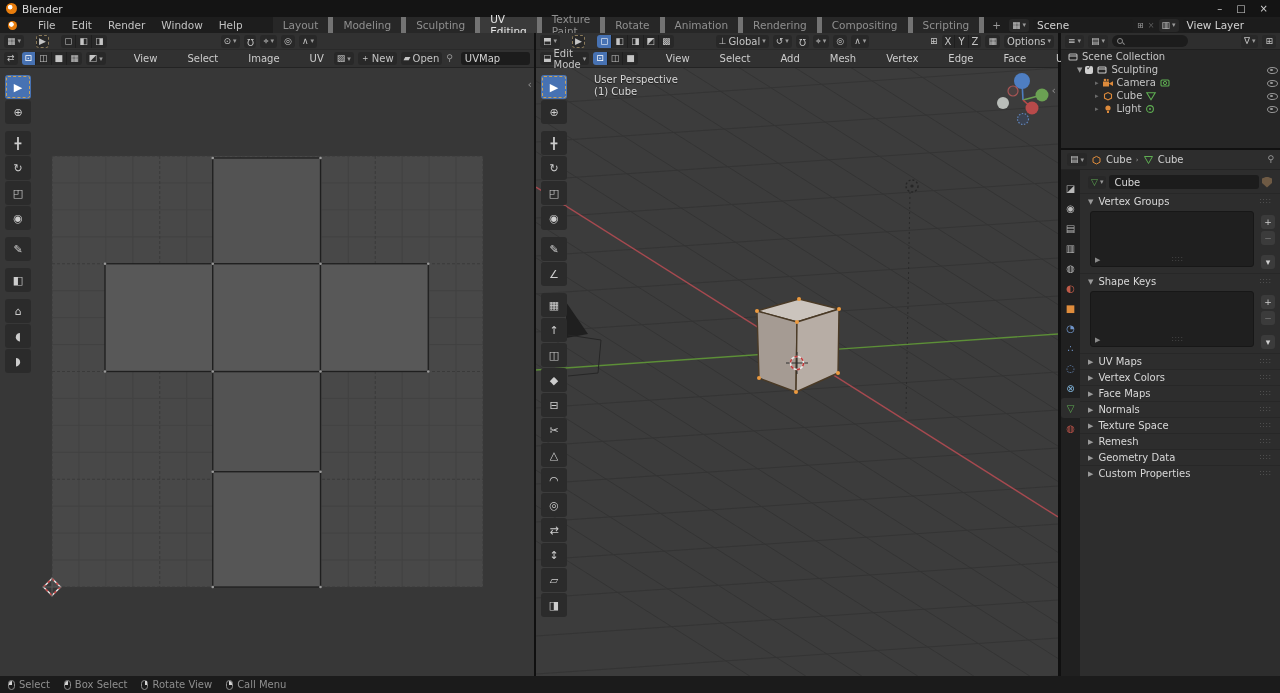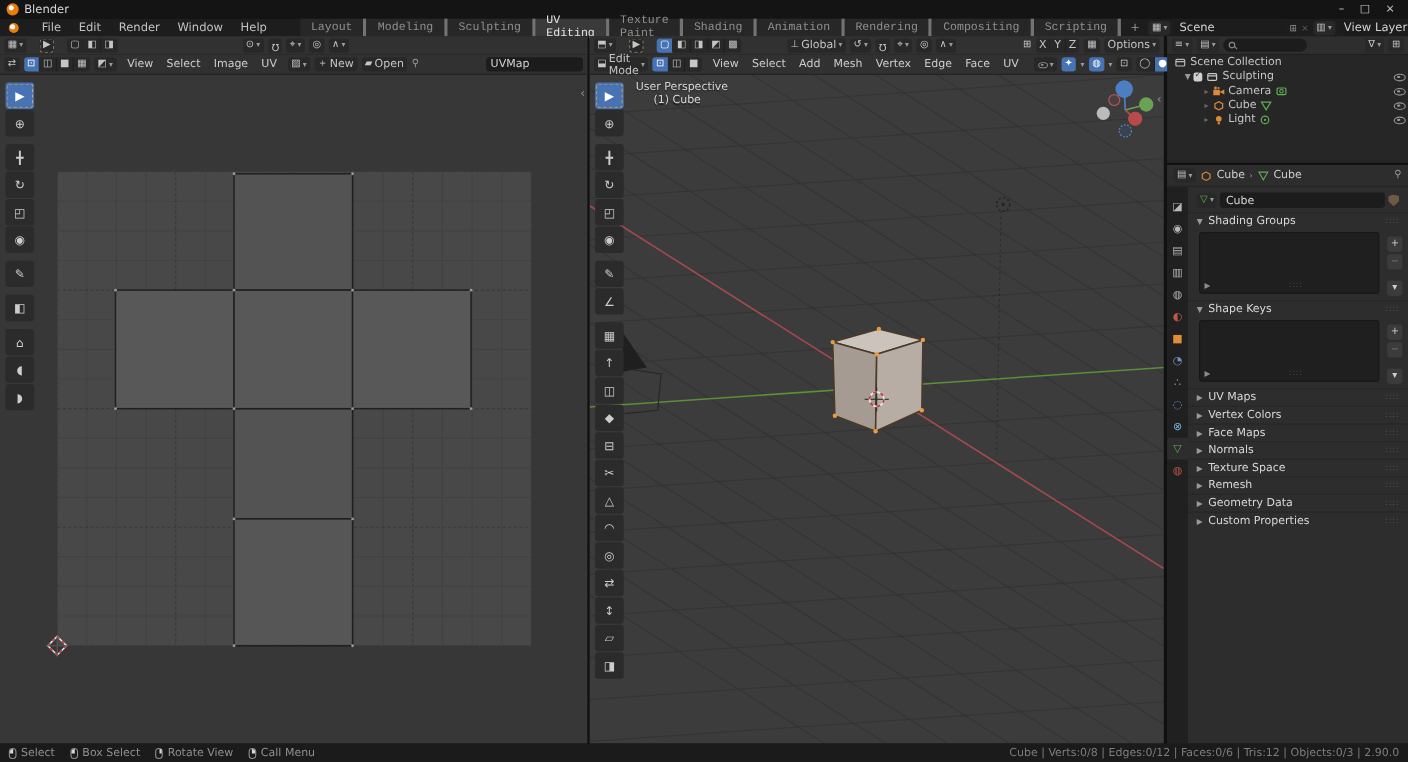--- a/index.html
+++ b/index.html
@@ -16,21 +16,21 @@
     background:radial-gradient(circle at 38% 38%, #fff 0 2px, #e87d0d 2.6px 100%);
     display:inline-block; margin-right:5px; }
   #win-controls { margin-left:auto; display:flex; gap:14px; color:#cfcfcf; font-size:10px; padding-right:6px;}
   #win-controls span { cursor:default; }
 
   
   #topbar { left:0; top:17px; width:1280px; height:16px; background:#1d1d1d;
     display:flex; align-items:stretch; font-size:10.5px; color:#c2c2c2; }
   .menu-item { padding:1px 8px; display:flex; align-items:center; }
   .ws-tabs { display:flex; margin-left:22px; color:#8f8f8f; }
-  .ws-tab { padding:1px 10px; display:flex; align-items:center; background:#272727; border-right:3px solid #737373;font-family:Liberation Mono, monospace;}
+  .ws-tab { padding:1px 10px; display:flex; align-items:center; background:#272727; border-right:5px solid #737373;}
   .ws-tab.active { background:#3a3a3a; color:#e6e6e6; }
   .ws-add { padding:1px 8px; color:#9a9a9a; display:flex; align-items:center;}
   .tb-right { margin-left:auto; display:flex; align-items:center; gap:4px; padding-right:4px;}
   .id-field { background:#1c1c1c; border-radius:3px; height:13px; display:flex; align-items:center;
     padding:0 4px; color:#d2d2d2; }
   .mini { font-size:8px; color:#9a9a9a; }
   .dimx { color:#5c5c5c; }
 
   
   .editor { position:absolute; background:#313131; }
@@ -40,21 +40,21 @@
   .hrow2 { top:17px; height:18px; border-bottom:1px solid #232323;}
   .hbtn { background:#282828; border-radius:3px; height:13px; display:inline-flex;
     align-items:center; padding:0 3px; gap:2px; color:#c5c5c5; }
   .hbtn.blue { background:#4772b3; color:#fff; }
   .hbtn.dashed { outline:1px dashed #8a7a5a; outline-offset:-1px; }
   .seg { display:inline-flex; }
   .seg .hbtn { border-radius:0; border-right:1px solid #1f1f1f; }
   .seg .hbtn:first-child { border-radius:3px 0 0 3px; }
   .seg .hbtn:last-child { border-radius:0 3px 3px 0; border-right:none; }
   .caret { font-size:7px; color:#9a9a9a; }
-  .menu-word { padding:0 6px; color:#cdcdcd; }
+  .menu-word { padding:0 6px; color:#cdcdcd;margin-left:18px; }
   .glyph { font-size:9px; line-height:1; }
   .canvas { position:absolute; left:0; right:0; top:35px; bottom:0; overflow:hidden; }
 
   
   .toolbar { position:absolute; left:5px; top:7px; width:27px; display:flex; flex-direction:column; gap:1px; z-index:5;}
   .tool-btn { width:26px; height:24px; background:#2b2b2b; border-radius:3px; display:flex;
     align-items:center; justify-content:center; color:#cdcdcd; font-size:11px; }
   .tool-btn.active { background:#4772b3; color:#fff; outline:1px dashed #c9a35a; outline-offset:-2px;}
   .tool-gap { height:5px; }
 
@@ -144,21 +144,21 @@
         <span class="menu-item">Render</span>
         <span class="menu-item">Window</span>
         <span class="menu-item">Help</span>
       </div>
     <div class="ws-tabs" id="ws-tabs">
         <span class="ws-tab">Layout</span>
         <span class="ws-tab">Modeling</span>
         <span class="ws-tab">Sculpting</span>
         <span class="ws-tab active">UV Editing</span>
         <span class="ws-tab">Texture Paint</span>
-        <span class="ws-tab">Shading</span>
+        <span class="ws-tab">Rotate</span>
         <span class="ws-tab">Animation</span>
         <span class="ws-tab">Rendering</span>
         <span class="ws-tab">Compositing</span>
         <span class="ws-tab">Scripting</span>
       </div>
     <span class="ws-add">+</span>
     <div class="tb-right">
       <span class="hbtn">
           <span class="glyph">▦</span>
           <span class="caret">▾</span>
@@ -584,21 +584,21 @@
           <span class="tool-btn">⊟</span>
           <span class="tool-btn">✂</span>
           <span class="tool-btn">△</span>
           <span class="tool-btn">◠</span>
           <span class="tool-btn">◎</span>
           <span class="tool-btn">⇄</span>
           <span class="tool-btn">↕</span>
           <span class="tool-btn">▱</span>
           <span class="tool-btn">◨</span>
         </div>
-      <div class="ovl-text" style="left:42px;top:6px;">User Perspective</div>
+      <div class="ovl-text" style="left:58px;top:6px;">User Perspective</div>
       <div class="ovl-text" style="left:58px;top:18px;">(1) Cube</div>
       <span class="edge-arrow" style="right:2px;top:16px;">‹</span>
     </div>
   </div>
 
   <div id="outliner" class="abs">
     <div id="outliner-hdr">
       <span class="hbtn">
           <span class="glyph">≡</span>
           <span class="caret">▾</span>
@@ -724,21 +724,21 @@
             <span class="caret">▾</span>
           </span>
         <span class="idname">
             <span>Cube</span>
           </span>
         <span class="shield"></span>
       </div>
       <div id="prop-panels">
           <div class="panel-hdr">
             <span class="tri">▼</span>
-            <span>Shading Groups</span>
+            <span>Vertex Groups</span>
             <span class="grip">∷∷</span>
           </div>
           <div style="position: relative;">
             <div class="listbox">
         <span class="corner">▶</span>
               <span class="grip">∷∷</span>
             </div>
       <div class="side-btns" style="top:4px;">
         <span class="sq-btn">+</span>
         <span class="sq-btn dim">−</span>
@@ -817,16 +817,15 @@
         </span>
         <span class="hint">
           <span class="mouse mmb"></span>
           <span>Rotate View</span>
         </span>
         <span class="hint">
           <span class="mouse rmb"></span>
           <span>Call Menu</span>
         </span>
       </span>
-    <span id="status-stats">Cube | Verts:0/8 | Edges:0/12 | Faces:0/6 | Tris:12 | Objects:0/3 | 2.90.0</span>
   </div>
 
 </div>
 
 </body></html>

